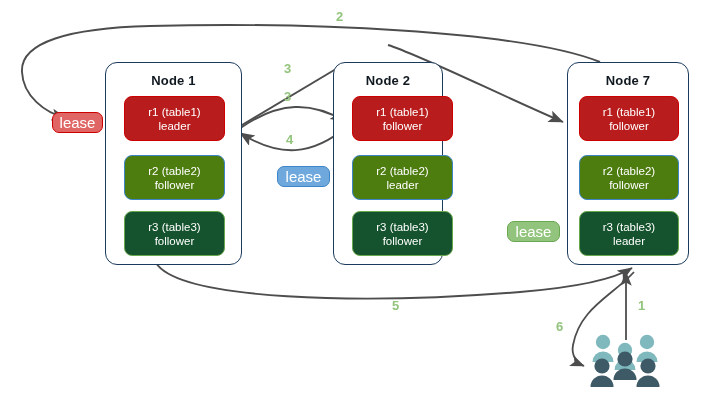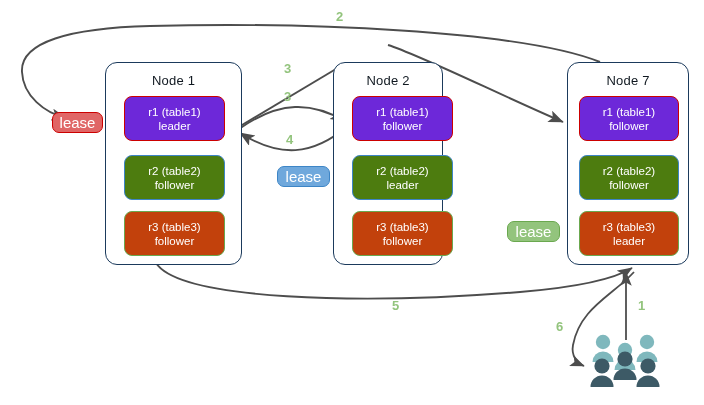--- a/index.html
+++ b/index.html
@@ -17,41 +17,41 @@
     box-sizing:border-box;
     border:1.6px solid #1b3a5c;
     border-radius:12px;
     background:#ffffff;
   }
   .node-title{
     position:absolute;
     left:0;right:0;top:10px;
     text-align:center;
     font-size:13px;
-    font-weight:normal;
+    font-weight:bold;
     color:#101820;
     letter-spacing:.2px;
   }
   .replica{
     position:absolute;
     box-sizing:border-box;
     border-radius:8px;
     text-align:center;
     color:#ffffff;
     font-size:11.5px;
     line-height:14px;
     display:flex;
     flex-direction:column;
     align-items:center;
     justify-content:center;
   }
   .replica span{display:block;}
-  .r-red{background:#6d28d9;border:1.4px solid #cc0000;}
+  .r-red{background:#b91c1c;border:1.4px solid #cc0000;}
   .r-blue{background:#4d7c0f;border:1.4px solid #3d85c6;}
-  .r-green{background:#c2410c;border:1.4px solid #6aa84f;}
+  .r-green{background:#14532d;border:1.4px solid #6aa84f;}
 
   .lease{
     position:absolute;
     box-sizing:border-box;
     border-radius:7px;
     color:#ffffff;
     font-size:15px;
     line-height:1;
     display:flex;
     align-items:center;

